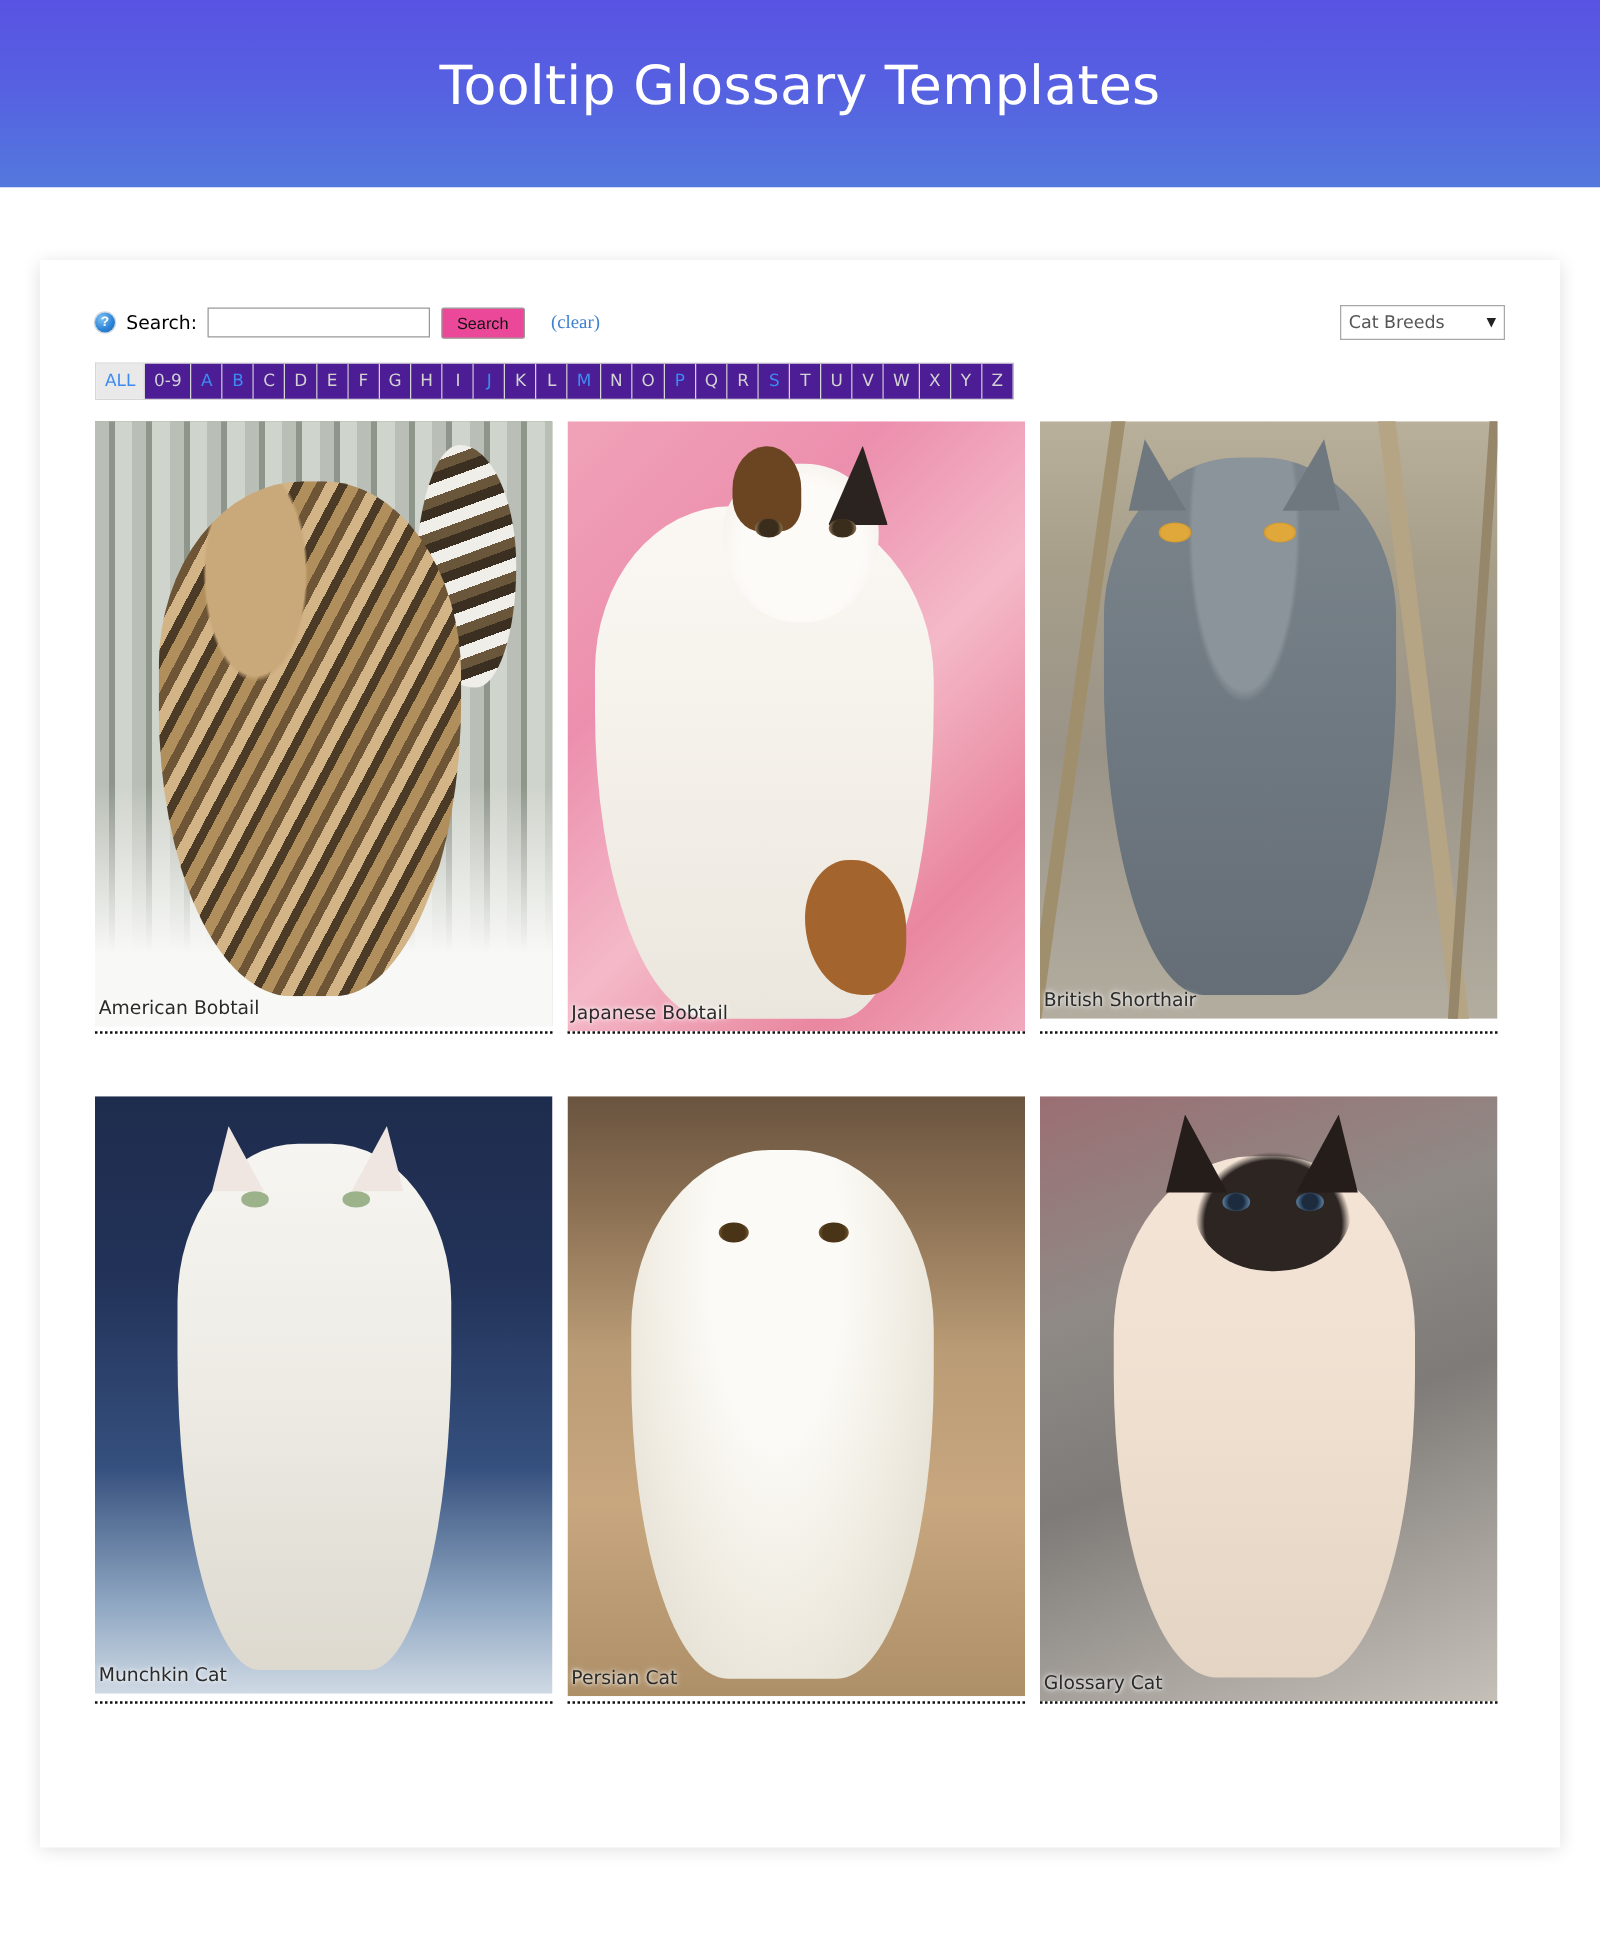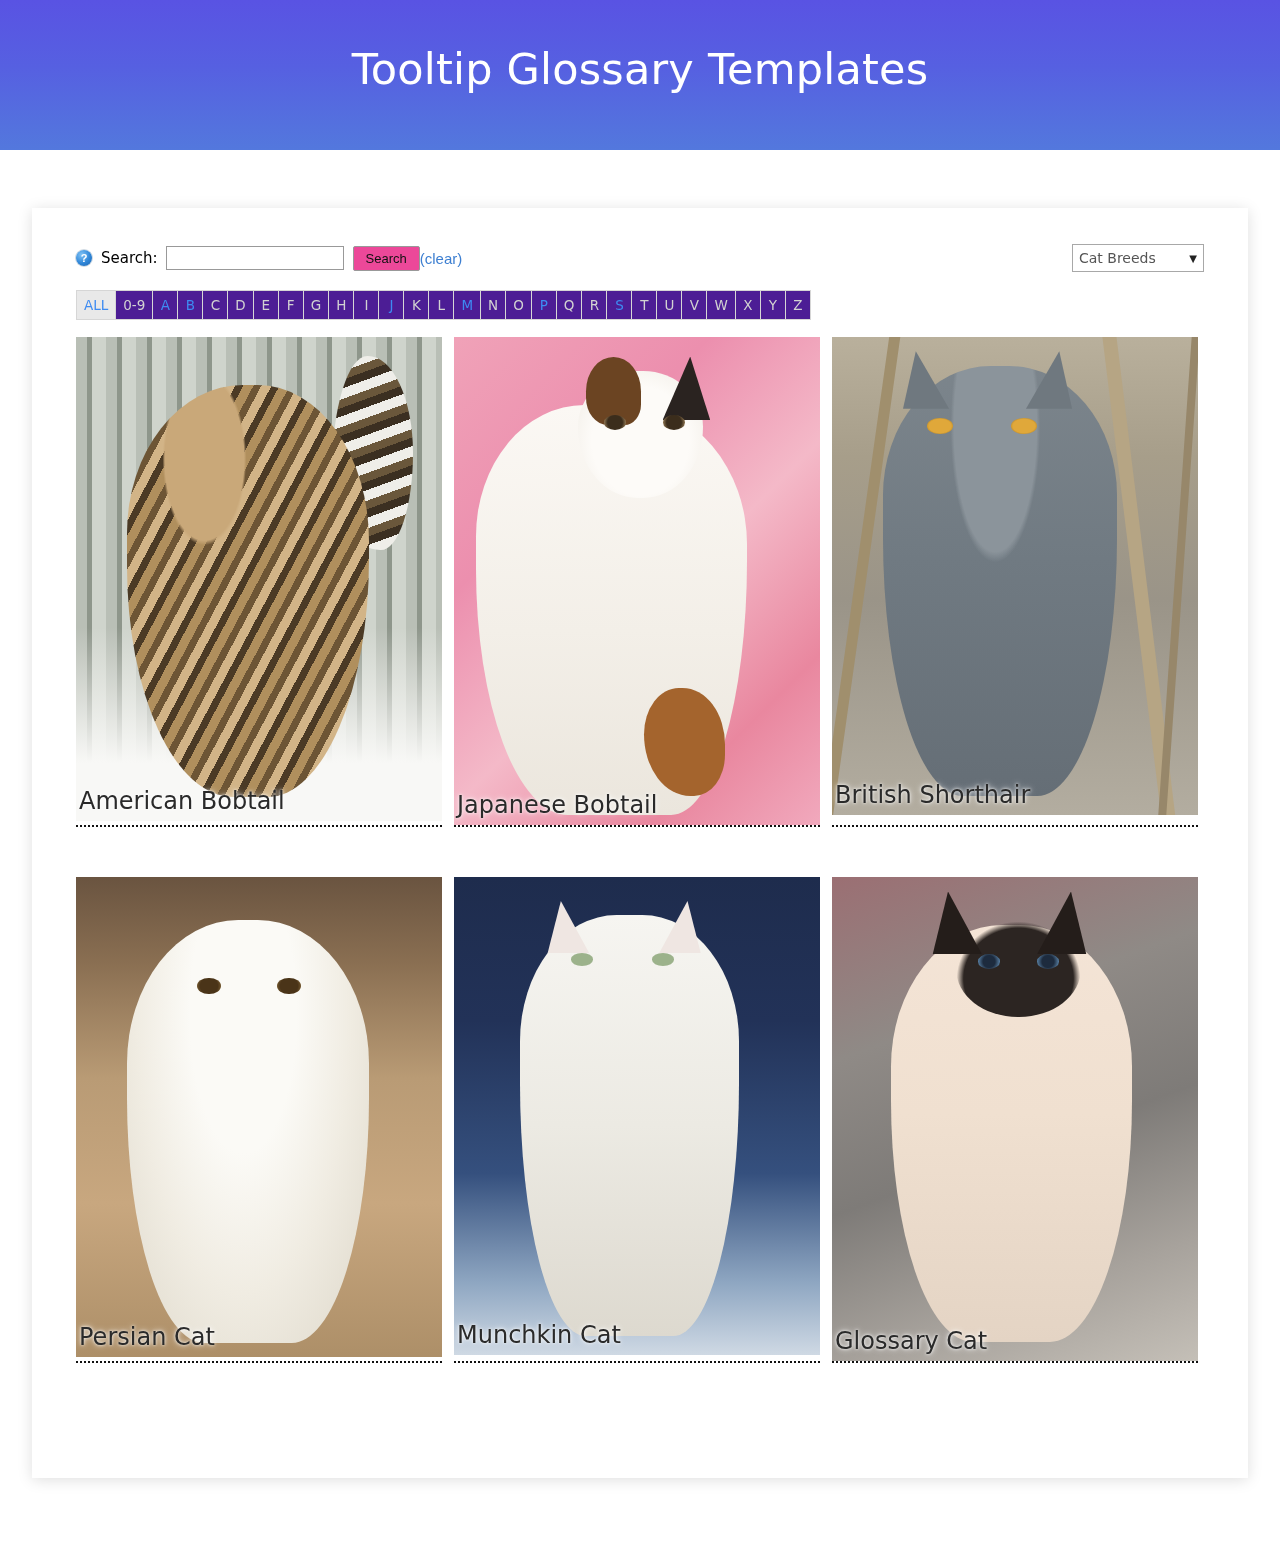--- a/index.html
+++ b/index.html
@@ -97,25 +97,26 @@
     padding: 0 12px;
     background: #ec4899;
     border: 1px solid #999999;
     border-radius: 2px;
     font-size: 13px;
     color: #111111;
     cursor: pointer;
     font-family: "Liberation Sans", sans-serif;
   }
   .clear-link {
+    margin-left: 21px;
     color: #3d7fd1;
     font-size: 15px;
     text-decoration: none;
     cursor: pointer;
-    font-family: Liberation Sans, sans-serif;
+    font-family: Liberation Serif, serif;
   }
   .breed-select {
     height: 28px;
     width: 132px;
     border: 1px solid #a8a8a8;
     background: #ffffff;
     font-size: 14px;
     color: #555555;
     padding: 0 6px;
     display: flex;
@@ -175,21 +176,21 @@
   .term-thumb {
     width: 366px;
     height: 480px;
     position: relative;
     overflow: hidden;
   }
   .term-label {
     position: absolute;
     left: 3px;
     bottom: 6px;
-    font-size: 24px;
+    font-size: 15px;
     color: #2a2a2a;
     text-shadow: 0 0 6px rgba(255,255,255,0.85), 0 0 3px rgba(255,255,255,0.9);
     font-family: "DejaVu Sans", sans-serif;
     white-space: nowrap;
   }
 
   
   .term-card.h-a .term-thumb { height: 484px; }
   .term-card.h-b .term-thumb { height: 478px; }
   .term-card.h-c .term-thumb { height: 488px; }
@@ -449,41 +450,41 @@
             <div class="cat"></div>
               <div class="ear-l"></div>
               <div class="ear-r"></div>
             <div class="eye-l"></div>
               <div class="eye-r"></div>
           </div>
           <span class="term-label">British Shorthair</span>
         </div>
       </div>
 
-      <div class="term-card h-e">
-        <div class="term-thumb">
-          <div class="ph art-pers">
-            <div class="cat"></div>
-              <div class="eye-l"></div>
-              <div class="eye-r"></div>
-          </div>
-          <span class="term-label">Persian Cat</span>
-        </div>
-      </div>
-
       <div class="term-card h-d">
         <div class="term-thumb">
           <div class="ph art-munch">
             <div class="cat"></div>
               <div class="ear-l"></div>
               <div class="ear-r"></div>
             <div class="eye-l"></div>
               <div class="eye-r"></div>
           </div>
           <span class="term-label">Munchkin Cat</span>
+        </div>
+      </div>
+
+      <div class="term-card h-e">
+        <div class="term-thumb">
+          <div class="ph art-pers">
+            <div class="cat"></div>
+              <div class="eye-l"></div>
+              <div class="eye-r"></div>
+          </div>
+          <span class="term-label">Persian Cat</span>
         </div>
       </div>
 
       <div class="term-card h-f">
         <div class="term-thumb">
           <div class="ph art-siam">
             <div class="cat"></div>
               <div class="mask"></div>
             <div class="ear-l"></div>
               <div class="ear-r"></div>

